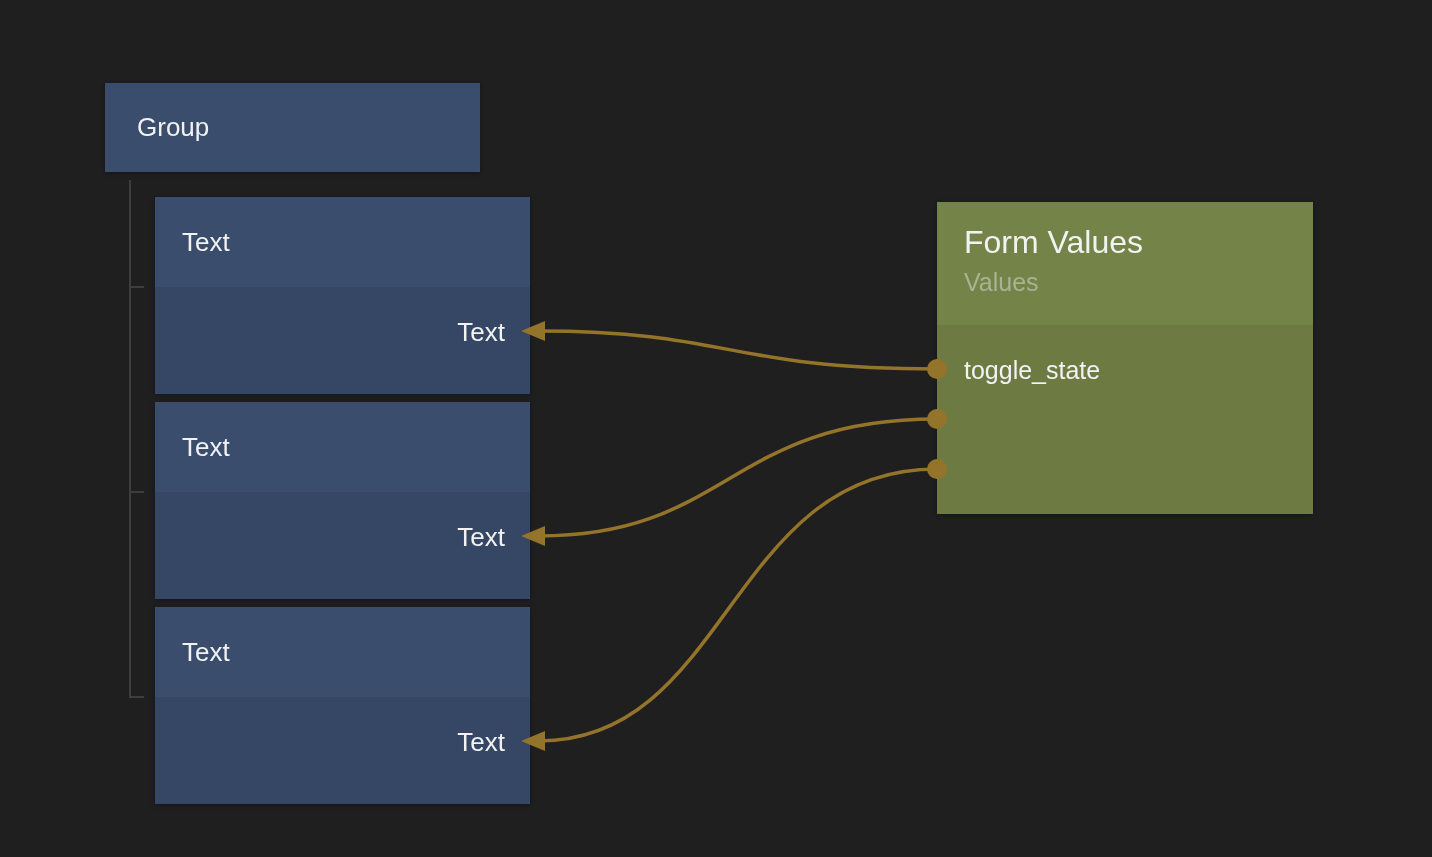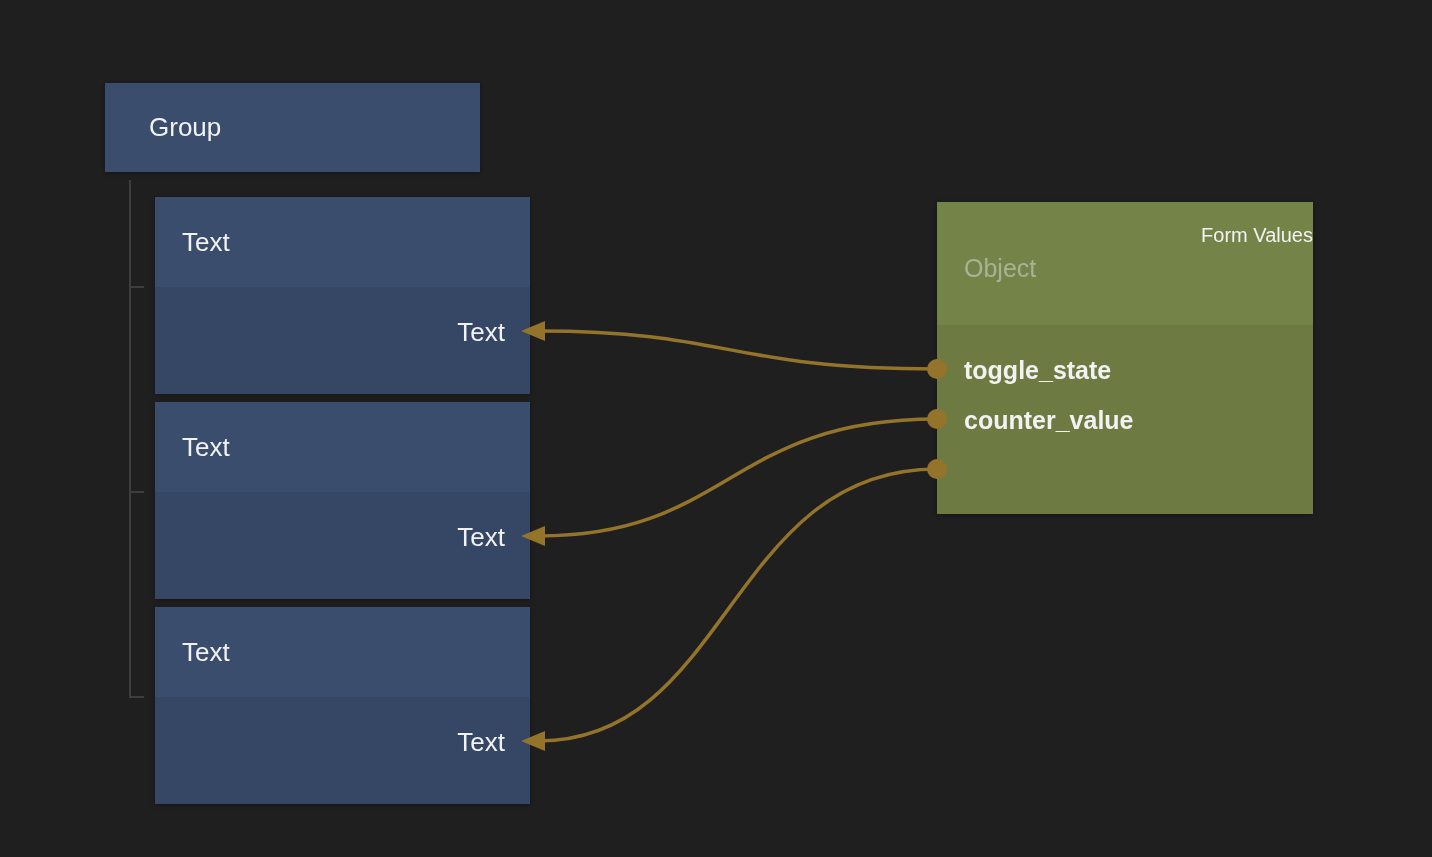--- a/index.html
+++ b/index.html
@@ -20,21 +20,21 @@
     position:relative;width:1432px;height:857px;overflow:hidden;
     background:var(--bg);
   }
   .node{position:absolute;box-shadow:0 1px 4px rgba(0,0,0,0.35);}
   
   .group-node{
     left:105px;top:83px;width:375px;height:89px;
     background:var(--node-blue-header);
   }
   .group-node .node-title{
-    line-height:89px;padding-left:44px;font-size:26px;color:var(--text-primary);
+    line-height:89px;padding-left:32px;font-size:26px;color:var(--text-primary);
   }
   
   .text-node{width:375px;left:155px;height:197px;background:var(--node-blue-body);}
   .text-node-1{top:197px;}
   .text-node-2{top:402px;}
   .text-node-3{top:607px;}
   .text-node .node-header{
     height:90px;background:var(--node-blue-header);
   }
   .text-node .node-header .node-title{
@@ -45,23 +45,23 @@
     height:90px;line-height:90px;text-align:right;padding-right:25px;
     font-size:26px;color:var(--text-primary);
   }
   
   .form-node{
     left:937px;top:202px;width:376px;height:312px;background:var(--node-green-body);
   }
   .form-node .node-header{
     height:123px;background:var(--node-green-header);padding:22px 0 0 27px;
   }
-  .form-node .node-title{font-size:20px;color:var(--text-primary);text-align:right;}
+  .form-node .node-title{font-size:32px;color:var(--text-primary);}
   .form-node .node-subtitle{font-size:25px;color:var(--text-secondary);margin-top:7px;}
-  .form-node .node-body{padding-top:20px;font-weight:bold;}
+  .form-node .node-body{padding-top:20px;}
   .form-node .field-row{
     height:50px;line-height:50px;padding-left:27px;font-size:25px;color:var(--text-primary);
   }
   
   .tree-vline{
     position:absolute;left:129px;top:180px;width:2px;height:518px;background:var(--tree-line);
   }
   .tree-tick{position:absolute;left:129px;width:15px;height:2px;background:var(--tree-line);}
   .tree-tick-1{top:286px;}
   .tree-tick-2{top:491px;}
@@ -109,25 +109,24 @@
       <div class="node-title">Text</div>
     </div>
     <div class="node-body">
       <div class="input-row">Text</div>
     </div>
   </div>
 
   <div class="node form-node">
     <div class="node-header">
       <div class="node-title">Form Values</div>
-      <div class="node-subtitle">Object</div>
+      <div class="node-subtitle">Values</div>
     </div>
     <div class="node-body">
       <div class="field-row">toggle_state</div>
-      <div class="field-row">counter_value</div>
     </div>
   </div>
 
   <svg class="wires" viewBox="0 0 1432 857">
       <g>
         <path d="M 937 369 C 729 369 729 331 539 331" fill="none" stroke="#94742a" stroke-width="3.5"></path>
         <polygon points="521,331 545,321 545,341" fill="#94742a"></polygon>
         <circle cx="937" cy="369" r="10" fill="#94742a"></circle>
       </g>
       <g>

